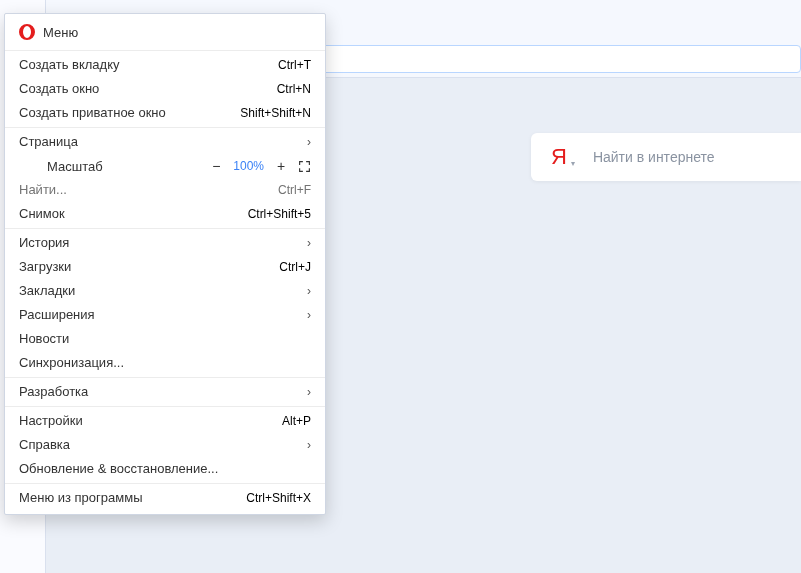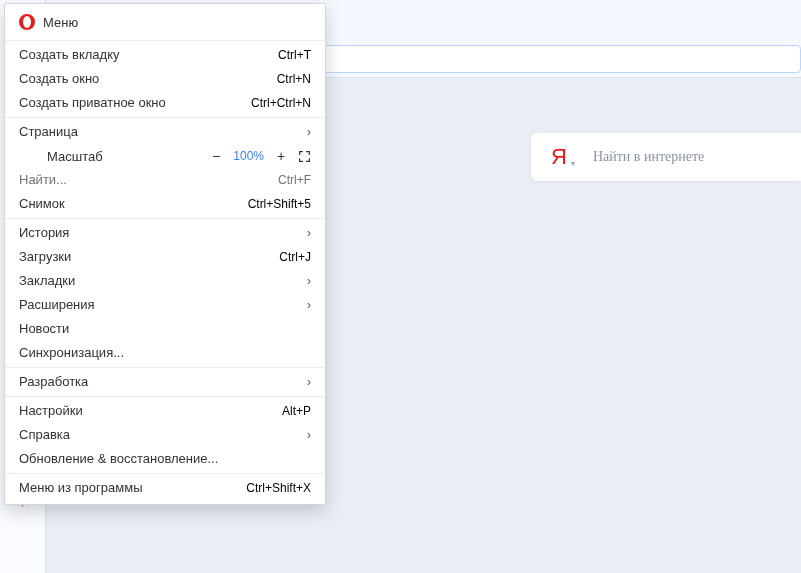--- a/index.html
+++ b/index.html
@@ -37,24 +37,24 @@
   }
   .searchbox {
     position: absolute; top: 55px; left: 485px; right: 0;
     height: 48px; background: #fff; border-radius: 6px 0 0 6px;
     box-shadow: 0 1px 4px rgba(0,0,0,0.06);
     display: flex; align-items: center; padding-left: 20px;
   }
   .ya-logo { position: relative; font-weight: 500; font-size: 22px; color: #333; margin-right: 4px; }
   .ya-logo .red { color: #e41d1d; }
   .ya-dd { font-size: 8px; color: #9aa3b1; margin-right: 18px; position: relative; top: 6px; }
-  .sb-text { color: #8a93a1; font-size: 14px; font-family: Liberation Serif, serif; }
+  .sb-text { color: #8a93a1; font-size: 14px; }
 
   .menu {
-    position: absolute; left: 4px; top: 3px; width: 322px;
+    position: absolute; left: 4px; top: 13px; width: 322px;
     background: #fff; border: 1px solid #cfd6e3; border-radius: 2px;
     box-shadow: 0 6px 18px rgba(0,0,0,0.18);
     padding: 6px 0 4px;
   }
   .menu-header {
     display: flex; align-items: center; gap: 8px;
     padding: 4px 14px 8px;
   }
   .opera-logo {
     width: 16px; height: 16px; border: 2px solid #e41d1d; border-radius: 50%;
@@ -129,21 +129,21 @@
     <span class="hint">Ctrl+T</span>
   </div>
   <div class="mi">
     <span class="label">Создать окно</span>
     <span class="spacer"></span>
     <span class="hint">Ctrl+N</span>
   </div>
   <div class="mi">
     <span class="label">Создать приватное окно</span>
     <span class="spacer"></span>
-    <span class="hint">Ctrl+Ctrl+N</span>
+    <span class="hint">Shift+Shift+N</span>
   </div>
 
   <div class="sep"></div>
 
   <div class="mi">
     <span class="label">Страница</span>
     <span class="chev">›</span>
   </div>
 
   <div class="zoom-row">

